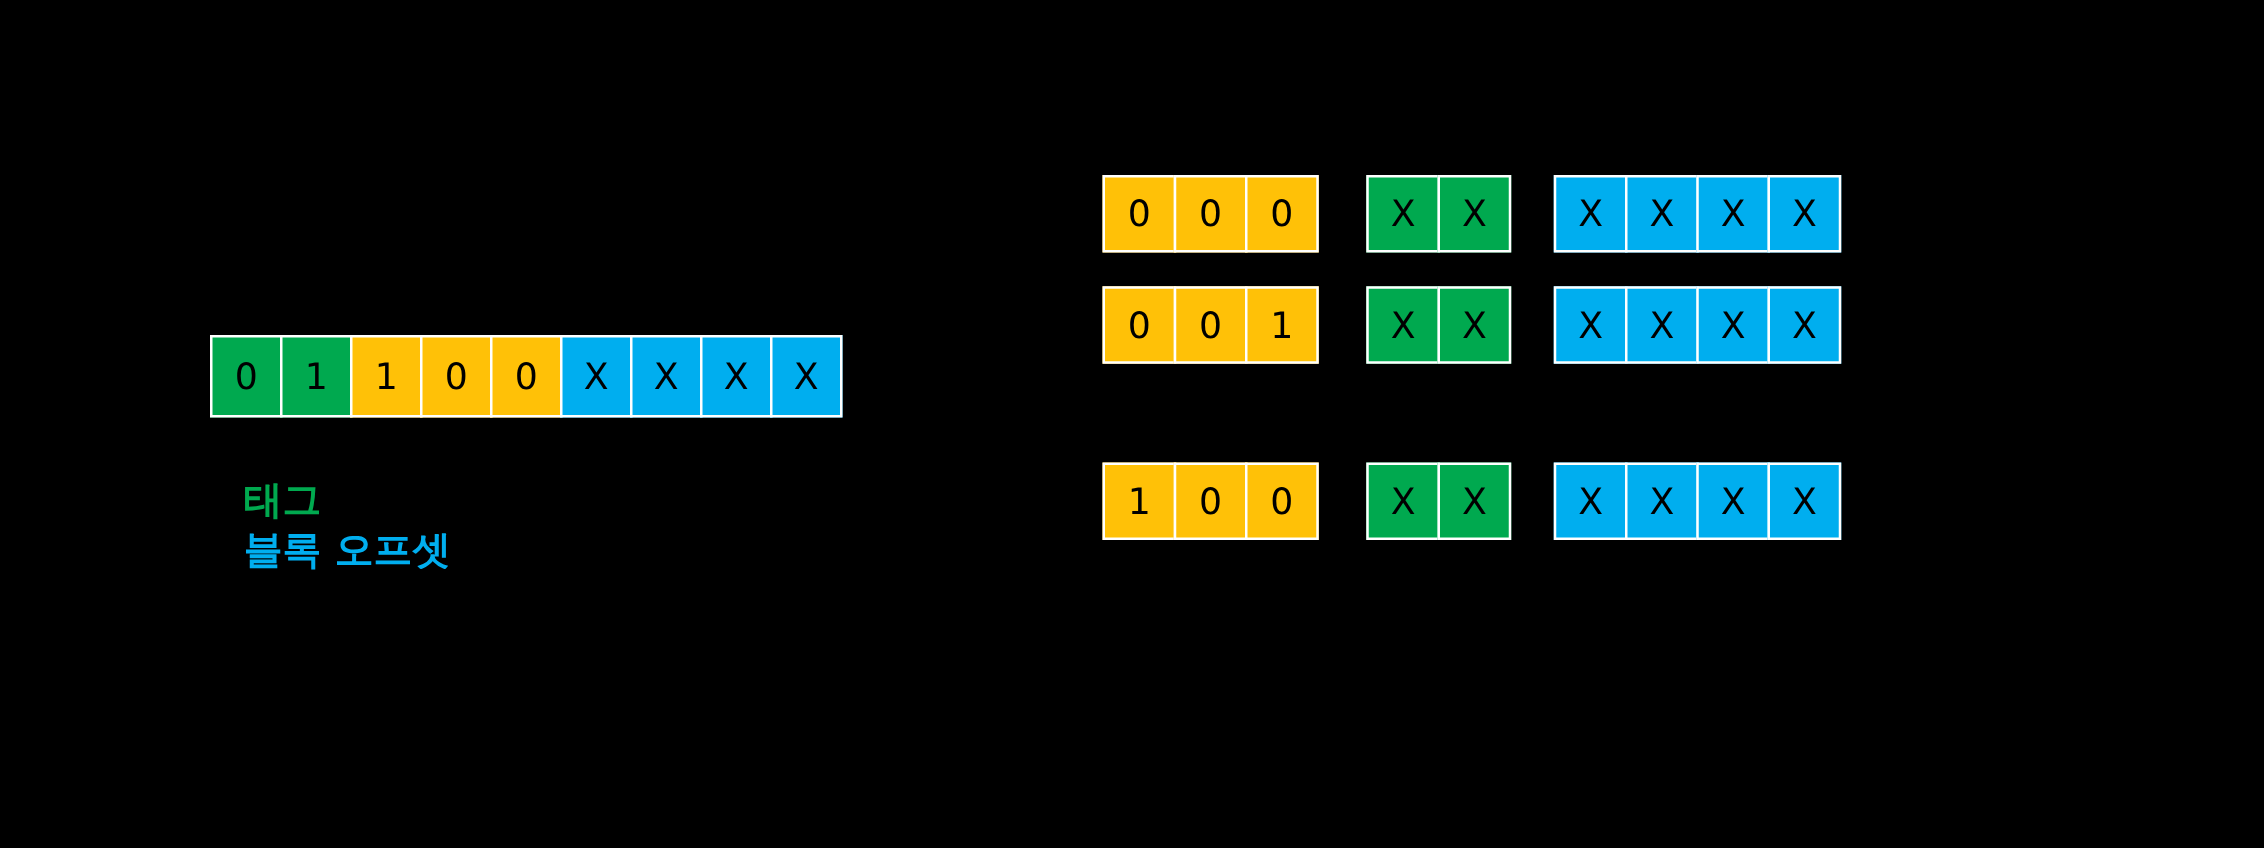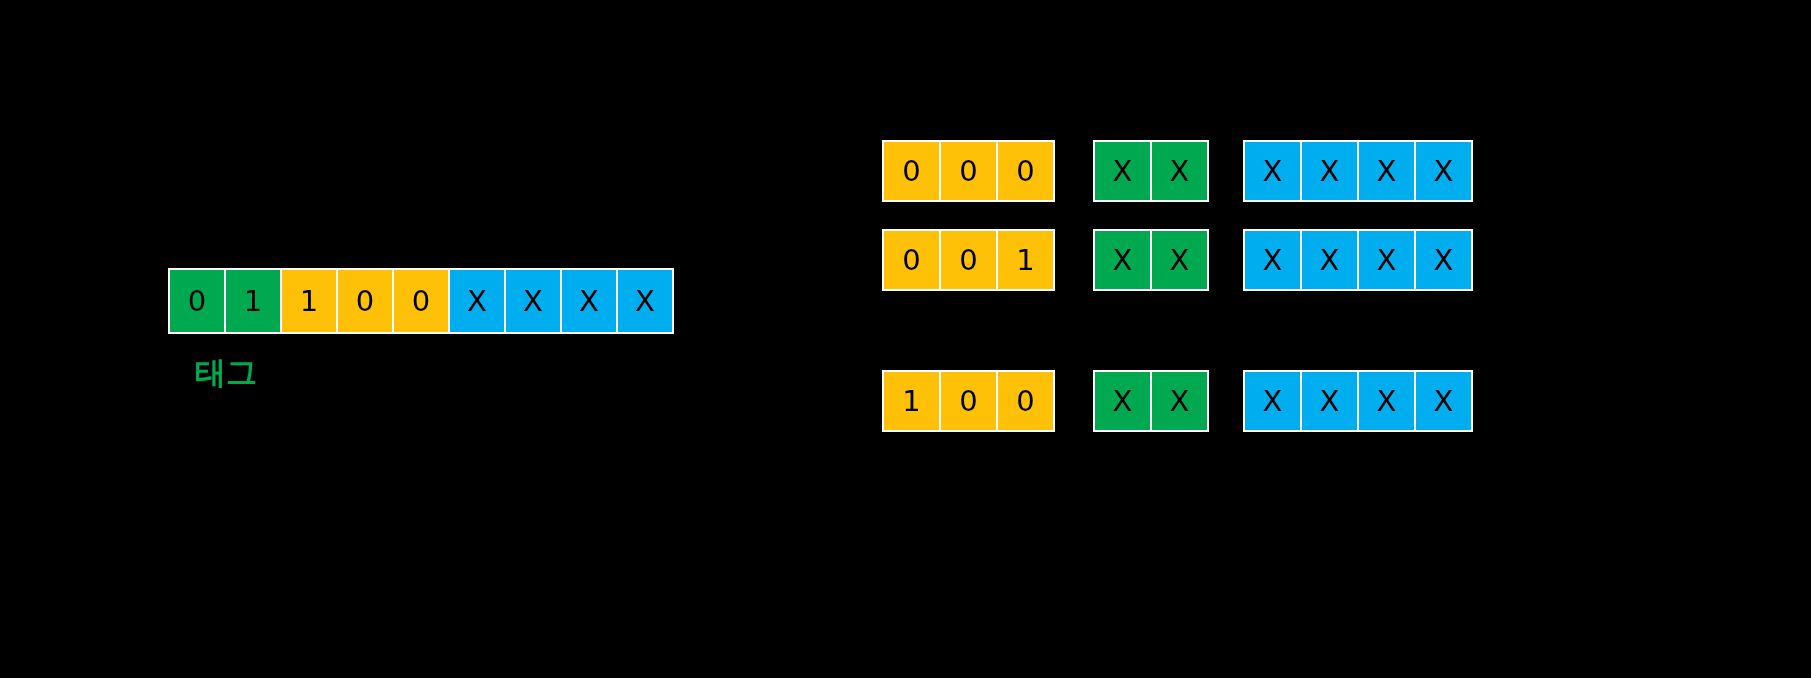--- a/index.html
+++ b/index.html
@@ -42,21 +42,21 @@
     width: 58px;
     height: 66px;
     margin-left: -2px;
   }
   #address-bar .cell:first-child { margin-left: 0; }
 
   
   #legend {
     position: absolute;
     left: 195px;
-    top: 352px;
+    top: 380px;
     display: flex;
     flex-direction: column;
   }
   #legend .legend-row {
     font-size: 31px;
     line-height: 40px;
     font-weight: 700;
     white-space: nowrap;
   }
   #legend .legend-row.c-tag    { color: #00a94f; }
@@ -95,20 +95,21 @@
     <div class="cell index">0</div>
     <div class="cell index">0</div>
     <div class="cell offset">X</div>
     <div class="cell offset">X</div>
     <div class="cell offset">X</div>
     <div class="cell offset">X</div>
   </div>
 
 <div id="legend">
     <div class="legend-row c-tag">태그</div>
+    <div class="legend-row c-offset">블록 오프셋</div>
   </div>
 
 <div id="cache-table">
     <div class="cache-row" style="top: 0px;">
       <div class="group index-group">
         <div class="cell index">0</div>
         <div class="cell index">0</div>
         <div class="cell index">0</div>
       </div>
       <div class="group tag-group">

